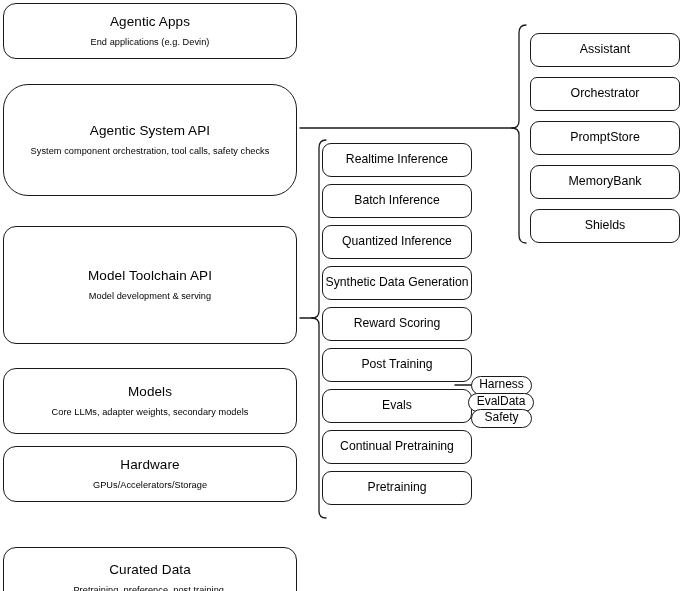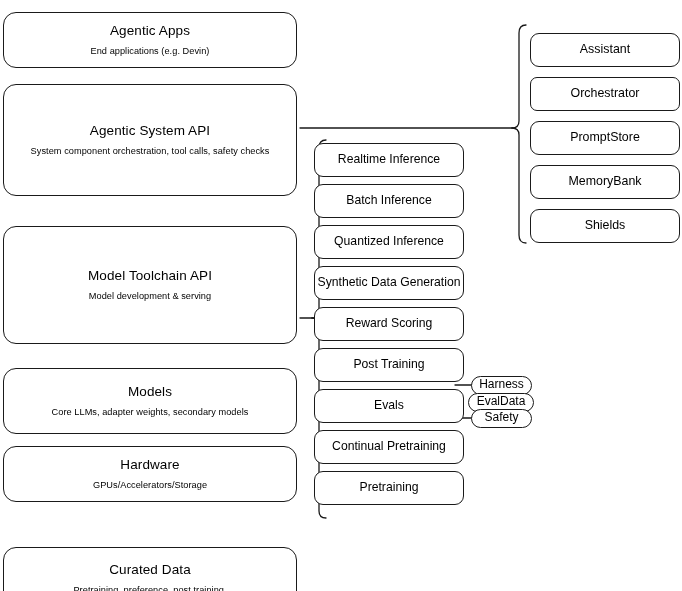--- a/index.html
+++ b/index.html
@@ -42,21 +42,21 @@
   .layer .title {
     font-size: 13.5px;
     letter-spacing: 0.1px;
   }
   .layer .subtitle {
     font-size: 9.2px;
     margin-top: 6px;
     letter-spacing: 0.05px;
   }
   .mid {
-    left: 314px;
+    left: 322px;
     width: 150px;
     height: 34px;
     font-size: 12.2px;
     border-radius: 9px;
   }
   .right {
     left: 530px;
     width: 150px;
     height: 34px;
     font-size: 12.4px;
@@ -97,26 +97,26 @@
 
       <path d="M 300 318 L 312 318"></path>
       <path d="M 312 318 Q 319 318 319 311 L 319 148 Q 319 140 326 140"></path>
       <path d="M 312 318 Q 319 318 319 325 L 319 511 Q 319 518 326 518"></path>
 
       <path d="M 455 385 L 474 385"></path>
       <path d="M 455 418 L 474 418"></path>
     </g>
   </svg>
 
-  <div class="node layer" style="top:12px;height:56px;">
+  <div class="node layer" style="top:3px;height:56px;">
     <div class="title">Agentic Apps</div>
     <div class="subtitle">End applications (e.g. Devin)</div>
   </div>
 
-  <div class="node layer" style="top:84px;height:112px;">
+  <div class="node layer" style="top:84px;height:112px;border-radius:25px;">
     <div class="title">Agentic System API</div>
     <div class="subtitle">System component orchestration, tool calls, safety checks</div>
   </div>
 
   <div class="node layer" style="top:226px;height:118px;">
     <div class="title">Model Toolchain API</div>
     <div class="subtitle">Model development &amp; serving</div>
   </div>
 
   <div class="node layer" style="top:368px;height:66px;">

